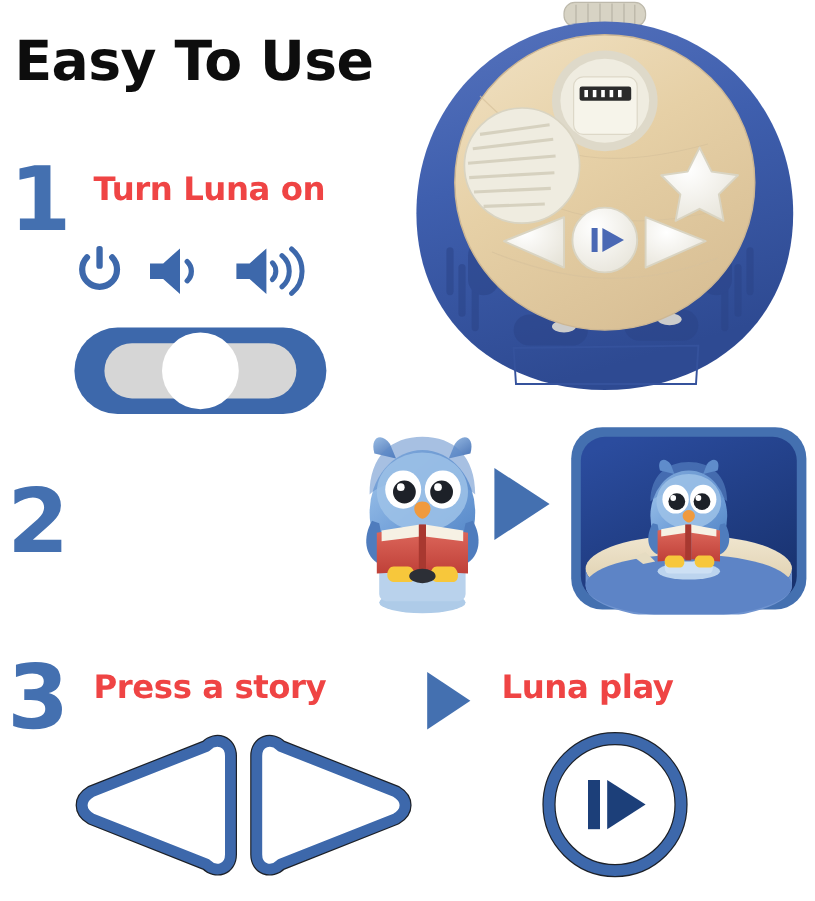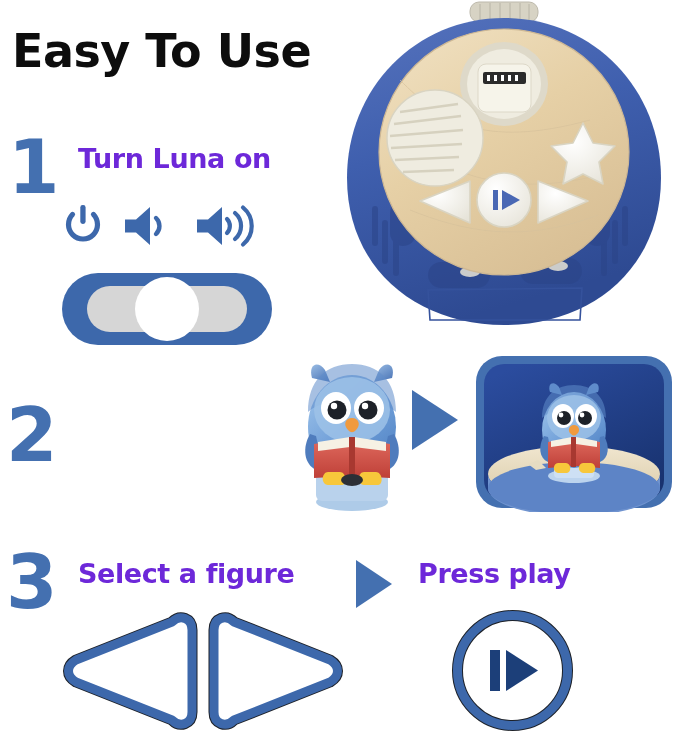--- a/index.html
+++ b/index.html
@@ -35,21 +35,21 @@
   }
   #step1-num { left: 8px;  top: 130px; }
   #step2-num { left: 6px;  top: 398px; }
   #step3-num { left: 6px;  top: 545px; }
 
   
   .step-title {
     position: absolute;
     font-family: "DejaVu Sans", sans-serif;
     font-weight: 800;
-    color: #6d28d9;
+    color: #ef4444;
     font-size: 27px;
     letter-spacing: -0.4px;
     line-height: 1.22;
   }
   #step1-title { left: 78px; top: 143px; }
   #step2-title { left: 80px; top: 402px; width: 230px; }
   #step3-title { left: 78px; top: 558px; }
   #step3-title2 { left: 418px; top: 558px; }
 
   
@@ -357,22 +357,22 @@
           <path d="M305 89 L284 85 L284 92 L305 95 Z" fill="#f6f1e4"></path>
           <rect x="279" y="85" width="5" height="30" fill="#a83830"></rect>
           <path d="M266 111 C261 111 260 120 266 121 L275 121 C280 120 279 111 274 111 Z" fill="#f7c73b"></path>
           <path d="M291 111 C286 111 285 120 291 121 L300 121 C305 120 304 111 299 111 Z" fill="#f7c73b"></path>
         </g>
       </g>
     </svg>
   </div>
 
   <div class="step-num" id="step3-num">3</div>
-  <div class="step-title" id="step3-title">Select a figure</div>
-  <div class="step-title" id="step3-title2">Press play</div>
+  <div class="step-title" id="step3-title">Press a story</div>
+  <div class="step-title" id="step3-title2">Luna play</div>
 
   <div class="inline-arrow" id="arrow-step3">
     <svg width="44" height="56" viewBox="0 0 44 56">
         <path d="M4 4 L40 28 L4 52 Z" fill="#4470b0"></path>
       </svg>
   </div>
 
   <div class="nav-triangles">
     <svg width="290" height="125" viewBox="0 0 290 125">
       <g>

